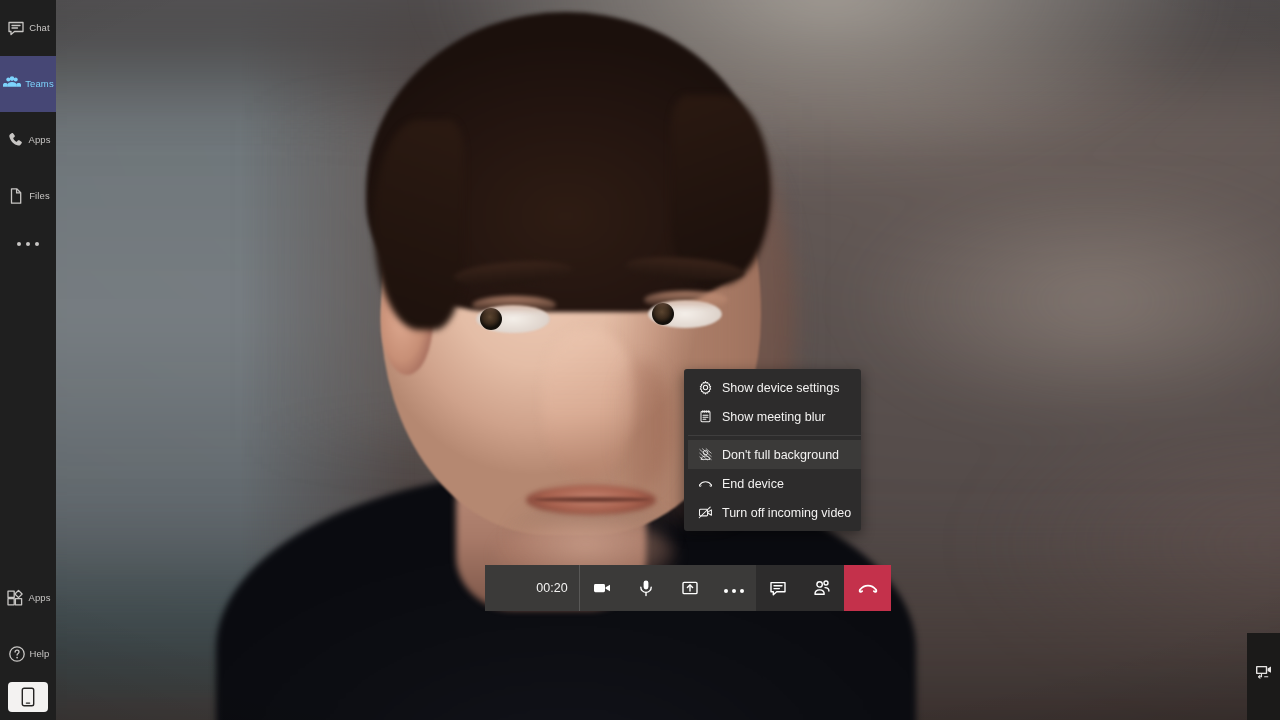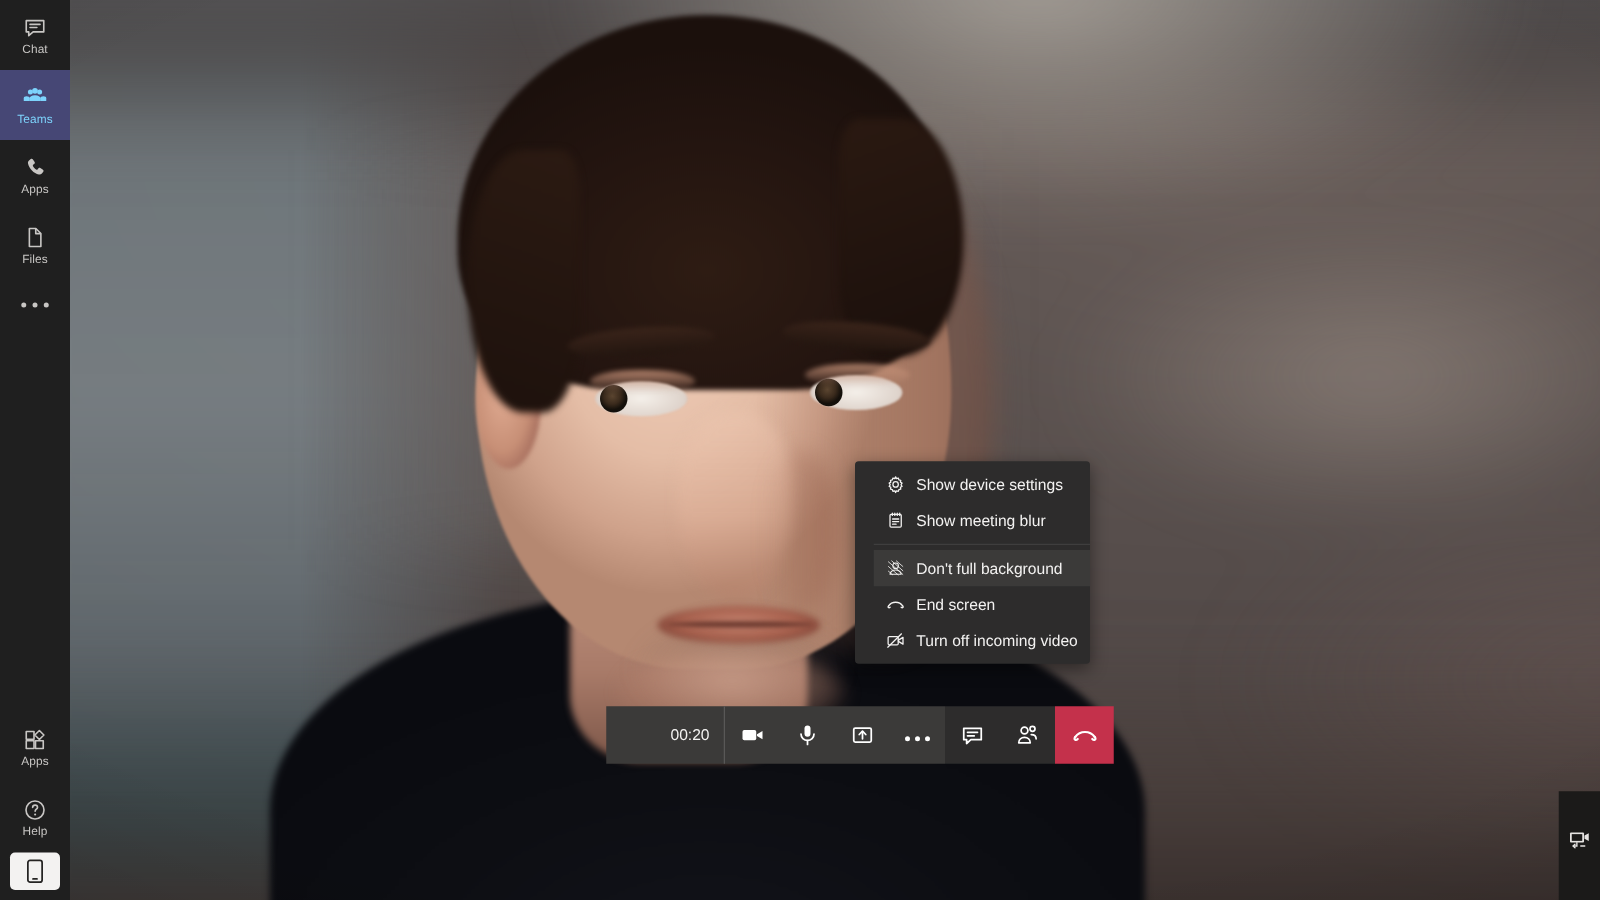--- a/index.html
+++ b/index.html
@@ -196,21 +196,20 @@
     background: #1f1f1f;
     display: flex;
     flex-direction: column;
     align-items: center;
     z-index: 30;
   }
   .rail-item {
     width: 56px;
     height: 56px;
     display: flex;
-    flex-direction: column;
     align-items: center;
     justify-content: center;
     gap: 3px;
     color: #c8c6c4;
     cursor: pointer;
     user-select: none;
   }
   .rail-item.active { background: #464775; color: #7dd3fc; }
   .rail-label { font-size: 9.5px; line-height: 1; letter-spacing: .1px; }
   .rail-ico { width: 20px; height: 20px; display:block; }
@@ -234,21 +233,21 @@
 
   
   #context-menu {
     position: absolute;
     left: 684px;
     top: 369px;
     width: 173px;
     background: #2d2c2c;
     border-radius: 3px;
     box-shadow: 0 4px 14px rgba(0,0,0,.45);
-    padding: 4px 0 4px 15px;
+    padding: 4px 0 4px 4px;
     z-index: 25;
     overflow: hidden;
   }
   .menu-item {
     display: flex;
     align-items: center;
     gap: 9px;
     height: 29px;
     padding: 0 10px;
     color: #f3f2f1;
@@ -485,21 +484,21 @@
       <span>Don't full background</span>
     </div>
 
     <div class="menu-item">
       <span class="menu-ico">
         <svg viewBox="0 0 16 16" fill="none" stroke="#f3f2f1" stroke-width="1.1">
           <path d="M2 9.3c1.3-2 3.5-3.1 6-3.1s4.7 1.1 6 3.1" stroke-linecap="round"></path>
           <path d="M2 9.3c-.5.5-.6 1.1-.2 1.4.4.3 1 .2 1.5-.3M14 9.3c.5.5.6 1.1.2 1.4-.4.3-1 .2-1.5-.3" stroke-linecap="round"></path>
         </svg>
       </span>
-      <span>End screen</span>
+      <span>End device</span>
     </div>
 
     <div class="menu-item">
       <span class="menu-ico">
         <svg viewBox="0 0 16 16" fill="none" stroke="#f3f2f1" stroke-width="1.1">
           <rect x="1.6" y="4.6" width="8.6" height="7" rx="1" stroke-linejoin="round"></rect>
           <path d="M10.4 7.6l3.9-2.4v5.8l-3.9-2.4z" stroke-linejoin="round"></path>
           <path d="M1.3 13.6L13 2.2" stroke-linecap="round"></path>
         </svg>
       </span>

